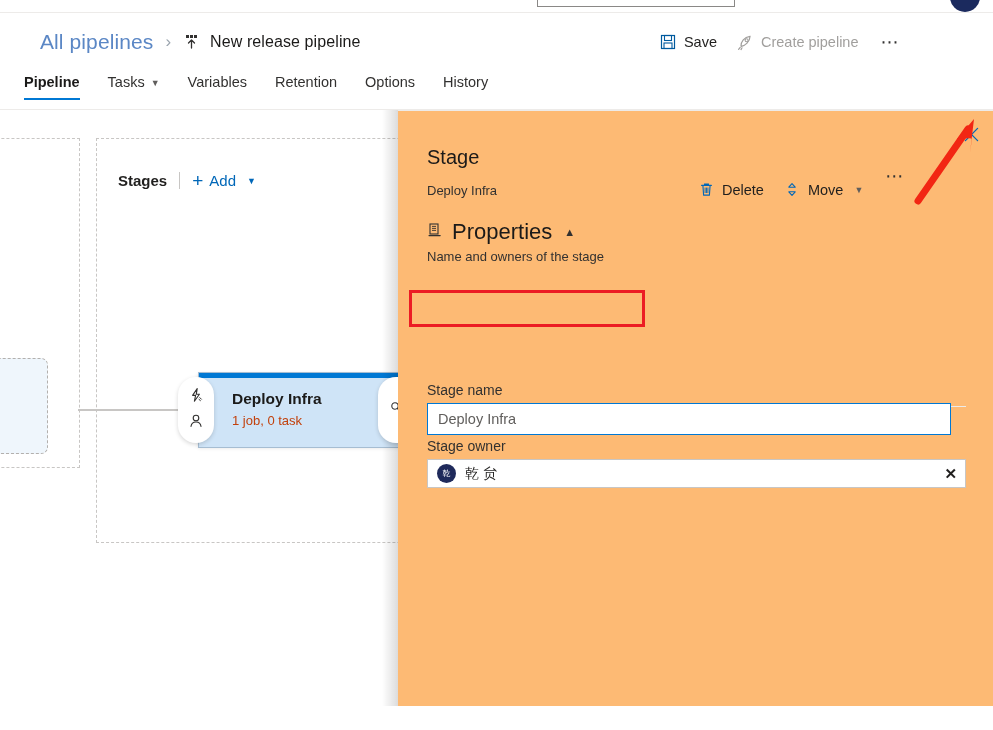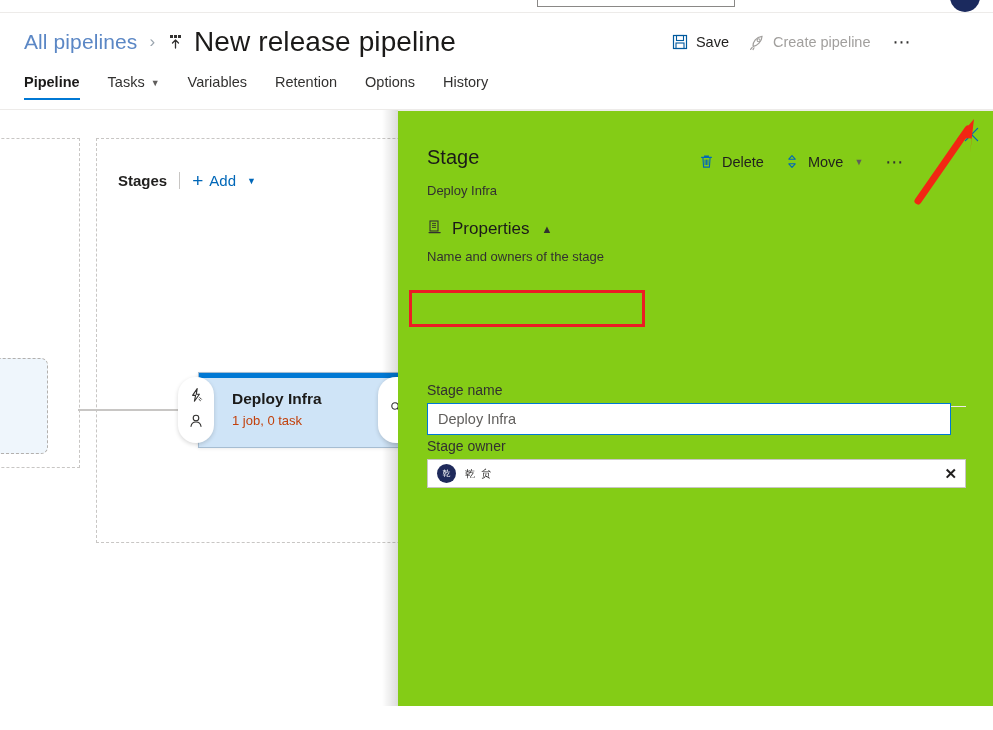--- a/index.html
+++ b/index.html
@@ -25,39 +25,39 @@
     position: absolute; left: 950px; top: -18px; width: 30px; height: 30px;
     border-radius: 50%; background: #1b2a5e;
   }
   .top-sliver-line {
     position: absolute; left: 0; top: 12px; width: 993px; height: 1px; background: #edebe9;
   }
 
   
   .breadcrumb {
     position: absolute; left: 0; top: 20px; width: 660px; height: 44px;
-    display: flex; align-items: center; padding-left: 24px;
+    display: flex; align-items: center; padding-left: 40px;
   }
   .bc-link {
     font-size: 21px; color: #5b87c5; cursor: pointer;
     font-weight: 400; letter-spacing: .1px;
   }
   .bc-sep { font-size: 17px; color: #9aa4ae; margin: 0 11px 0 12px; }
   .bc-icon {
     width: 19px; height: 19px; margin-right: 9px; position: relative;
     display: inline-block;
   }
   .bc-icon svg { display: block; }
   .bc-title {
-    font-size: 28px; color: #1b1a19; font-weight: 400; letter-spacing: .1px;
+    font-size: 16px; color: #1b1a19; font-weight: 400; letter-spacing: .1px;
   }
 
   
   .cmdbar {
-    position: absolute; right: 0; top: 22px; height: 40px;
+    position: absolute; right: 12px; top: 22px; height: 40px;
     display: flex; align-items: center; gap: 0px; padding-right: 68px;
   }
   .cmd {
     display: flex; align-items: center; gap: 7px;
     padding: 6px 10px; font-size: 14.5px; color: #201f1e; cursor: pointer;
     border-radius: 2px; white-space: nowrap;
   }
   .cmd.disabled { color: #a19f9d; cursor: default; }
   .cmd .ic { width: 17px; height: 17px; display: flex; align-items: center; justify-content: center; }
   .cmd-ellipsis {
@@ -150,43 +150,43 @@
   }
 
   
   .panel-shadow {
     position: absolute; left: 382px; top: 110px; width: 16px; height: 620px;
     background: linear-gradient(to right, rgba(255,255,255,0) 0%, rgba(0,0,0,.10) 75%, rgba(0,0,0,.14) 100%);
     pointer-events: none;
   }
   .panel {
     position: absolute; left: 398px; top: 110px; width: 595px; height: 620px;
-    background: #84cc16; border-top: 1px solid #edebe9;
+    background: #fdba74; border-top: 1px solid #edebe9;
   }
   .panel-close {
     position: absolute; right: 8px; top: 10px; width: 28px; height: 26px;
     display: flex; align-items: center; justify-content: center;
     cursor: pointer; color: #0067b8; font-size: 19px; font-weight: 300;
   }
   .panel-title {
     position: absolute; left: 29px; top: 35px; font-size: 20px; color: #1b1a19; font-weight: 400;
   }
   .panel-subtitle {
     position: absolute; left: 29px; top: 72px; font-size: 13px; color: #323130;
   }
   .panel-cmds {
     position: absolute; left: 290px; top: 36px; display: flex; align-items: center;
   }
-  .panel-cmds .cmd { font-size: 14.5px; }
+  .panel-cmds .cmd { font-size: 14.5px; margin-top: 28px; }
 
   .section-head {
     position: absolute; left: 29px; top: 108px;
     display: flex; align-items: center; gap: 9px; cursor: pointer;
   }
-  .section-title { font-size: 17px; color: #1b1a19; }
+  .section-title { font-size: 22px; color: #1b1a19; }
   .section-chevron { font-size: 11px; color: #323130; margin-left: 3px; }
   .section-desc {
     position: absolute; left: 29px; top: 138px; font-size: 13px; color: #323130;
   }
 
   .field-label {
     position: absolute; left: 29px; font-size: 14px; color: #323130;
   }
   .lbl-stage-name { top: 271px; }
   .lbl-stage-owner { top: 327px; }
@@ -200,21 +200,21 @@
   .owner-box {
     position: absolute; left: 29px; top: 348px; width: 539px; height: 29px;
     border: 1px solid #c8c6c4; background: #ffffff;
     display: flex; align-items: center; padding: 0 8px 0 9px;
   }
   .owner-avatar {
     width: 19px; height: 19px; border-radius: 50%; background: #1f2a5b;
     color: #fff; font-size: 8px; display: flex; align-items: center; justify-content: center;
     flex: 0 0 auto; font-family: "DejaVu Sans", sans-serif;
   }
-  .owner-name { margin-left: 9px; font-size: 10px; color: #201f1e; font-family: Liberation Mono, monospace; }
+  .owner-name { margin-left: 9px; font-size: 14px; color: #201f1e; font-family: Liberation Sans, sans-serif; }
   .owner-clear {
     margin-left: auto; font-size: 15px; color: #201f1e; cursor: pointer; font-weight: 600;
     line-height: 1;
   }
   .panel-divider {
     position: absolute; left: 29px; top: 295px; width: 539px; height: 1px; background: #edebe9;
   }
 
   
   .red-box {

